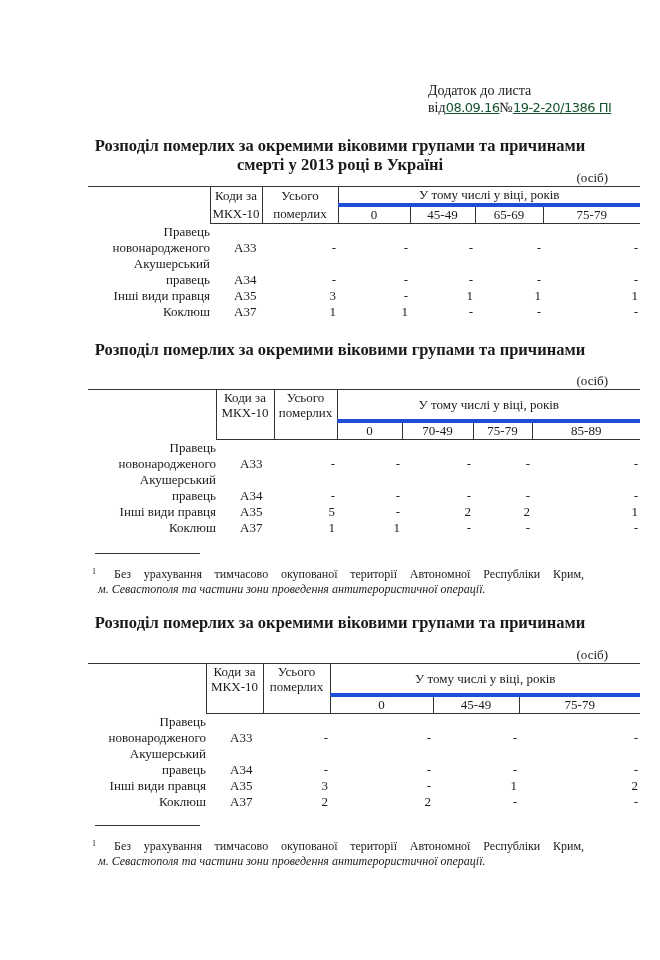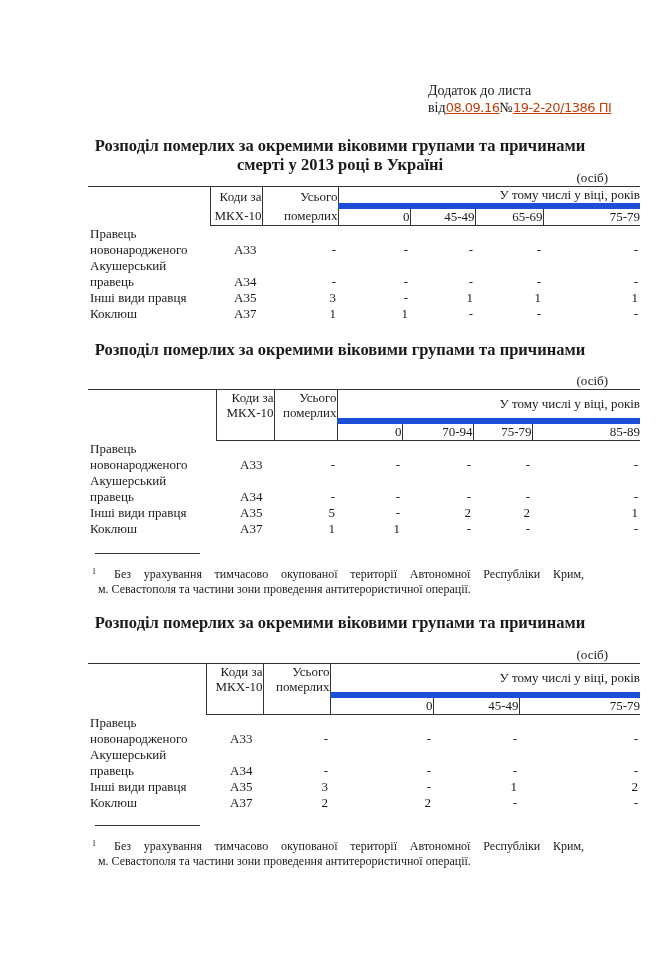--- a/index.html
+++ b/index.html
@@ -2,39 +2,39 @@
 <html><head>
 <meta charset="utf-8">
 <style>
   html, body { margin:0; padding:0; }
   body {
     width:660px; height:960px; background:#ffffff; position:relative; overflow:hidden;
     font-family:"Liberation Serif", "DejaVu Serif", serif; color:#1a1a1a;
   }
   .page { position:absolute; inset:0; }
   .annex { position:absolute; left:428px; top:82px; font-size:14px; line-height:17px; }
-  .annex .hw { font-family:"DejaVu Sans", sans-serif; color:#c2410c; font-size:13px; text-decoration:underline; letter-spacing:-0.5px; }
+  .annex .hw { font-family:"DejaVu Sans", sans-serif; color:#14532d; font-size:13px; text-decoration:underline; letter-spacing:-0.5px; }
   .title { position:absolute; left:90px; width:500px; text-align:center; font-weight:bold; font-size:16.5px; line-height:19px; }
   .unit { position:absolute; right:52px; font-size:13px; }
   table.t { position:absolute; left:88px; border-collapse:collapse; font-size:13px; }
   table.t td { padding:0; height:16px; line-height:16px; }
-  .hdr td { text-align:right; vertical-align:middle; }
+  .hdr td { text-align:center; vertical-align:middle; }
   .bt { border-top:1.5px solid #333; }
   .bb { border-bottom:1.5px solid #333; }
   .bl { border-left:1px solid #333; }
-  .bm { border-bottom:6px solid #1d4ed8; }
-  .name { text-align:left; padding-left:2px !important; }
+  .bm { border-bottom:4px solid #1d4ed8; }
+  .name { text-align:right; padding-left:2px !important; }
   .code { text-align:left; padding-left:24px !important; }
   .num { text-align:right; padding-right:2px !important; }
   sup { font-size:9px; }
   .fn-line { position:absolute; left:95px; width:105px; border-top:1px solid #333; }
   .fn { position:absolute; left:94px; width:490px; font-size:12px; line-height:15px; text-align:justify; }
   .fn .mark { position:absolute; left:-2px; top:-3px; font-size:8px; }
   .fn .l1 { padding-left:20px; text-align-last:justify; display:block; }
-  .fn .l2 { padding-left:0px; display:block; }
+  .fn .l2 { padding-left:0px; display:block;font-style:italic; }
 </style>
 </head>
 <body>
 
 <div class="page">
 
   <div class="annex">
     <div>Додаток до листа</div>
     <div><span>від</span><span class="hw">08.09.16</span><span>№</span><span class="hw">19-2-20/1386 ПІ</span></div>
   </div>
@@ -152,21 +152,21 @@
       <td class="bt bl" style="line-height:15px;vertical-align:top;">
             <div>Усього</div>
             <div>померлих</div>
           </td>
       <td class="bt bl bm" colspan="4">У тому числі у віці, років</td>
     </tr>
     <tr class="hdr">
       <td class="bl bb"></td>
       <td class="bl bb"></td>
       <td class="bl bb">0</td>
-      <td class="bl bb">70-94</td>
+      <td class="bl bb">70-49</td>
       <td class="bl bb">75-79</td>
       <td class="bl bb">85-89</td>
     </tr>
     </tbody>
       <tbody>
         <tr>
           <td class="name">Правець</td>
           <td></td>
           <td></td>
           <td></td>

